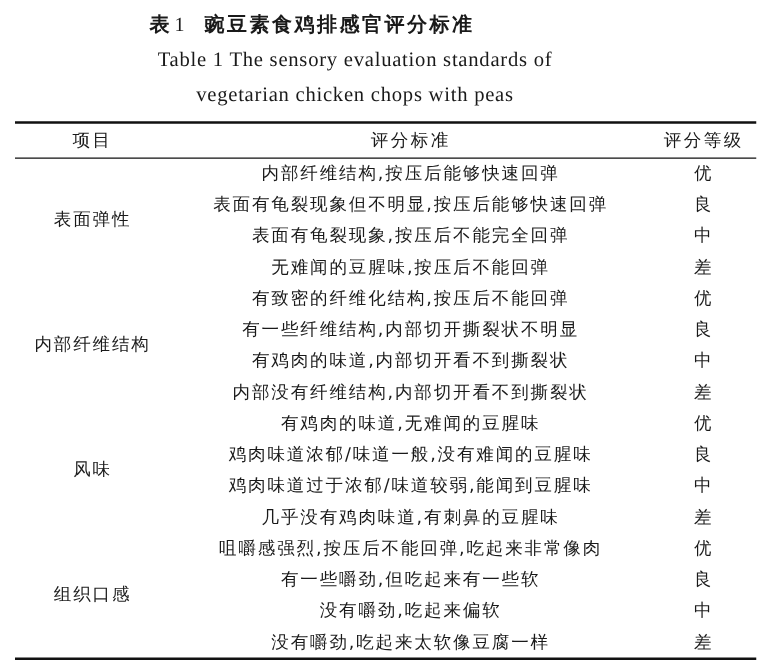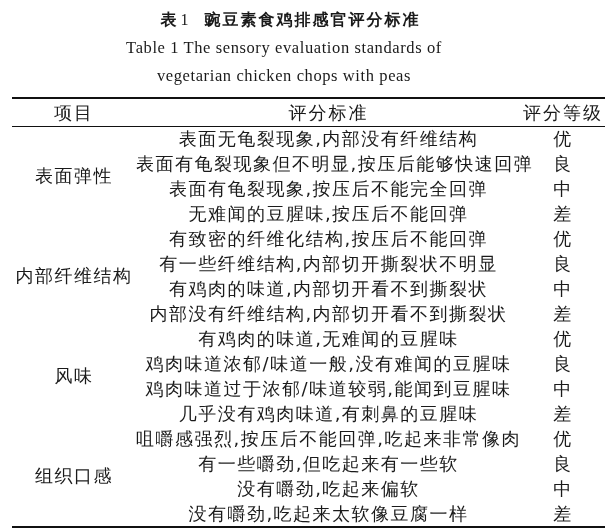--- a/index.html
+++ b/index.html
@@ -4,38 +4,38 @@
 <style>
   html, body { margin: 0; padding: 0; background: #ffffff; }
   body {
     width: 612px; height: 530px; position: relative; overflow: hidden;
     font-family: "DejaVu Serif", "Liberation Serif", serif;
     color: #1a1a1a;
   }
   .title-cn {
     position: absolute; left: 0; top: 10px; width: 499px; text-align: center;
     font-family: "DejaVu Sans", sans-serif; font-weight: bold; font-size: 16px;
-    letter-spacing: 2px; line-height: 20px; margin-left: 41px;
+    letter-spacing: 2px; line-height: 20px;
   }
   .title-cn .num { font-family: "Liberation Serif", serif; font-weight: normal; margin: 0 14px 0 2px; }
   .title-en {
     position: absolute; left: 0; width: 568px; text-align: center;
     font-family: "Liberation Serif", serif; font-size: 16.5px; line-height: 20px;
     letter-spacing: 0.6px;
   }
   .title-en.l1 { top: 38px; }
   .title-en.l2 { top: 66px; }
   .rule { position: absolute; left: 12px; width: 593px; background: #111; }
   .rule.top { top: 97px; height: 2px; }
   .rule.mid { top: 126px; height: 1px; }
   .rule.bot { top: 526px; height: 2px; }
   table {
     position: absolute; left: 12px; top: 99px; width: 593px;
     border-collapse: collapse; table-layout: fixed;
-    font-family: "DejaVu Sans", sans-serif; font-size: 18px;
+    font-family: "DejaVu Sans", sans-serif; font-size: 14px;
   }
   col.c1 { width: 124px; }
   col.c2 { width: 385px; }
   col.c3 { width: 84px; }
   thead td { height: 27px; text-align: center; padding: 0; letter-spacing: 2px; }
   tbody td { height: 25px; text-align: center; padding: 0; letter-spacing: 1.5px; white-space: nowrap; }
   tbody td.item { vertical-align: middle; }
   thead th, thead td { font-weight: normal; }
 </style>
 </head>
@@ -58,21 +58,21 @@
   <thead>
     <tr>
       <td>项目</td>
       <td>评分标准</td>
       <td>评分等级</td>
     </tr>
   </thead>
   <tbody>
     <tr>
       <td class="item" rowspan="4">表面弹性</td>
-      <td>表面无龟裂现象,内部没有纤维结构</td>
+      <td>内部纤维结构,按压后能够快速回弹</td>
       <td>优</td>
     </tr>
     <tr>
       <td>表面有龟裂现象但不明显,按压后能够快速回弹</td>
       <td>良</td>
     </tr>
     <tr>
       <td>表面有龟裂现象,按压后不能完全回弹</td>
       <td>中</td>
     </tr>

